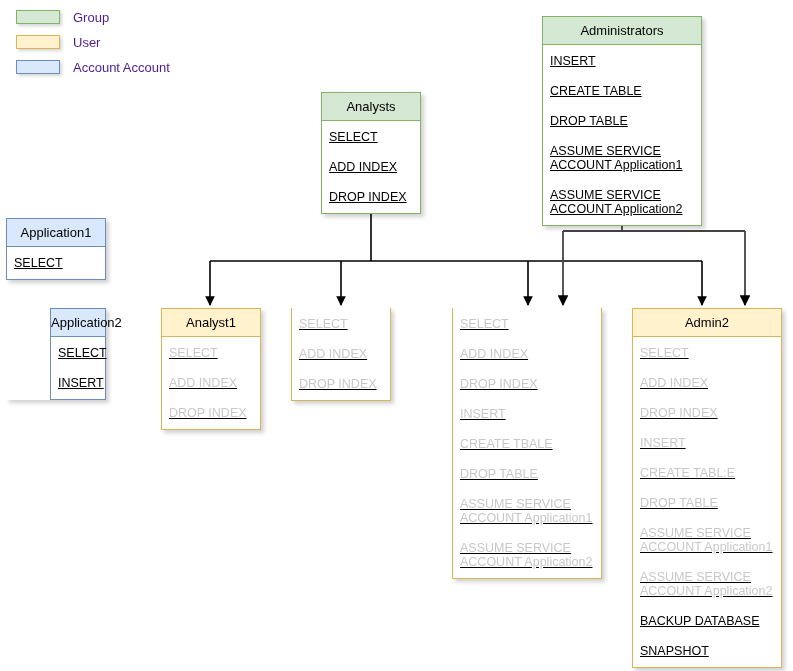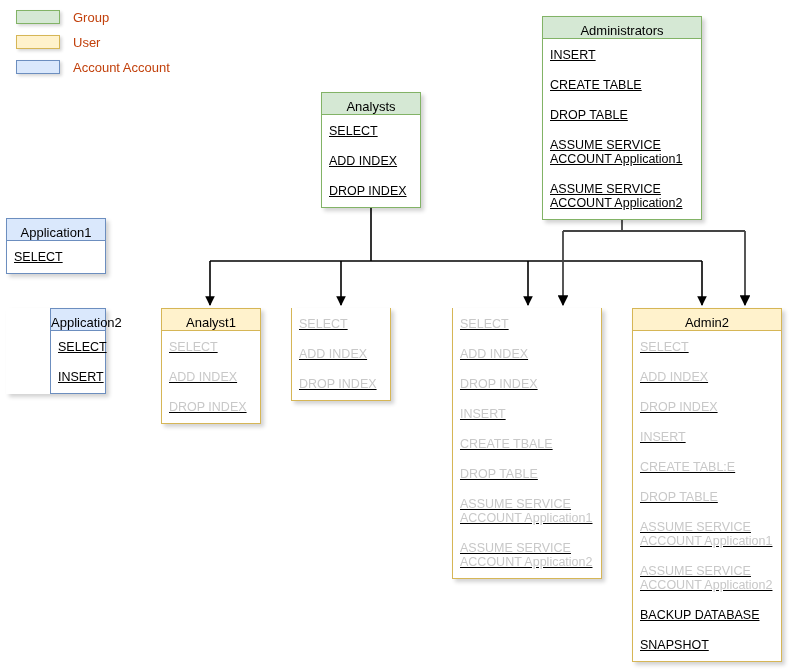--- a/index.html
+++ b/index.html
@@ -32,34 +32,34 @@
   .legend-swatch {
     width: 44px;
     height: 14px;
     box-sizing: border-box;
     border: 1px solid #888;
     margin-right: 13px;
     box-shadow: 2px 2px 3px rgba(0,0,0,0.16);
   }
   .legend-label {
     font-size: 13px;
-    color: #c2410c;
+    color: #4c1d95;
     white-space: nowrap;
   }
 
   
   .node {
     position: absolute;
     box-sizing: border-box;
     background: #ffffff;
     box-shadow: 3px 3px 4px rgba(0,0,0,0.18);
   }
   .node-header {
     box-sizing: border-box;
-    height: 23px;
+    height: 29px;
     line-height: 27px;
     text-align: center;
     font-size: 13px;
     color: #000;
     border-bottom-width: 1px;
     border-bottom-style: solid;
   }
   .node-body {
     box-sizing: border-box;
     padding: 9px 7px 9px 7px;

